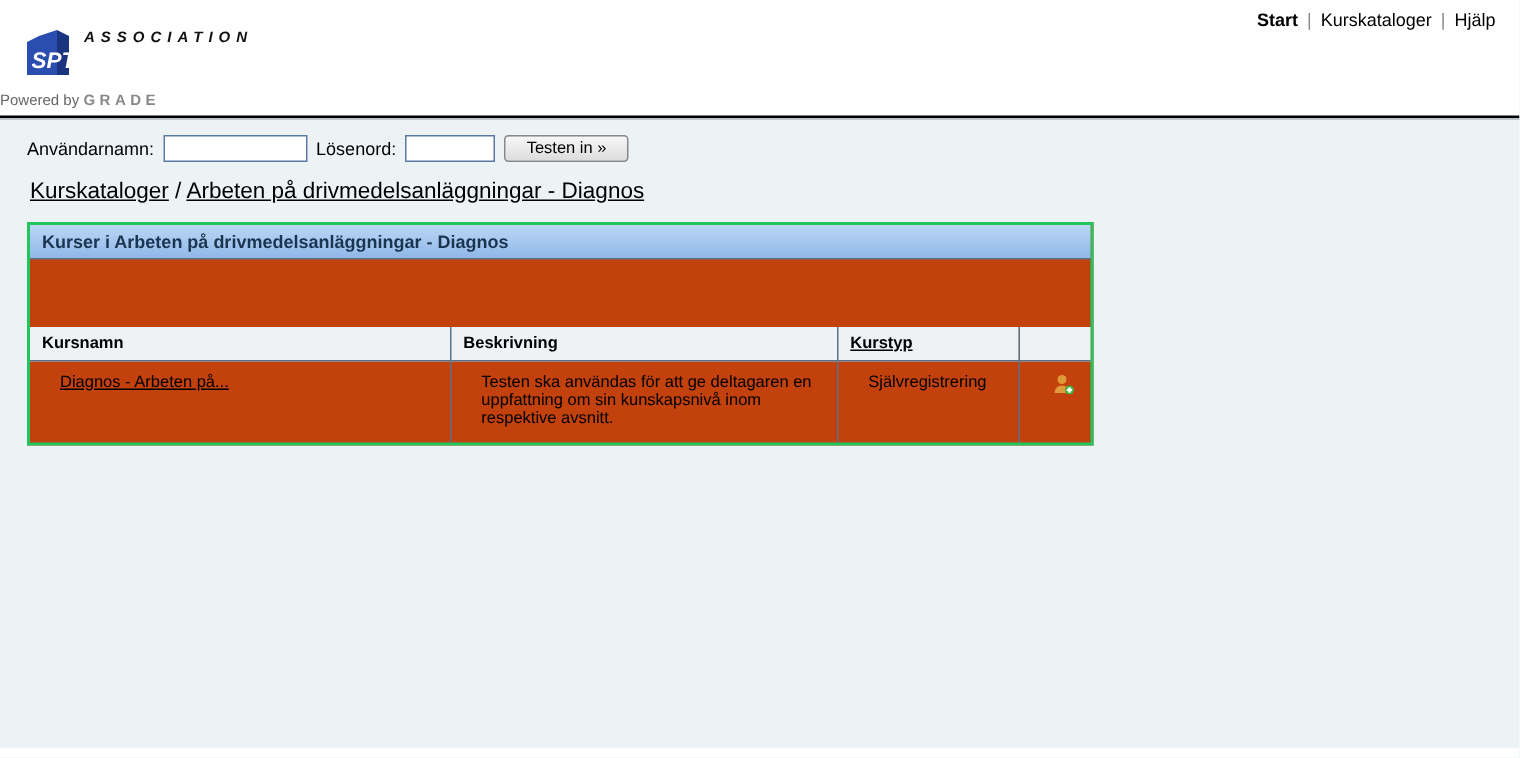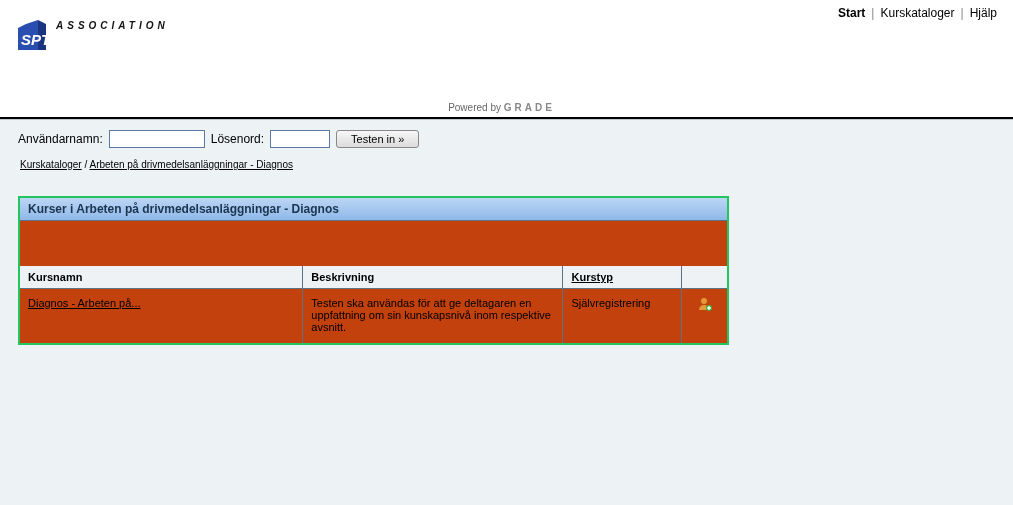--- a/index.html
+++ b/index.html
@@ -44,25 +44,24 @@
   .topnav a {
     color: #000;
     text-decoration: none;
     padding: 0 6px;
   }
   .topnav .sep {
     color: #888;
   }
   .topnav a.active { font-weight: bold; }
   .powered {
-    text-align: center;
+    text-align: left;
     font-size: 10px;
     color: #666;
     padding: 0 10px 4px 0;
-    margin-top: 40px;
   }
   .powered-brand {
     font-weight: bold;
     letter-spacing: 3px;
     color: #888;
   }
   .blackbar { height: 2px; background: #000; width: 100%; }
   .content-area {
     background: #edf2f5;
     border-top: 1px solid #bcc6cc;
@@ -87,22 +86,22 @@
   #password { width: 60px; }
   .login-btn {
     background: linear-gradient(#f7f7f7, #dcdcdc);
     border: 1px solid #888;
     border-radius: 3px;
     padding: 2px 14px;
     font-size: 11px;
     cursor: pointer;
   }
   .breadcrumb {
-    margin: 0 0 26px 8px;
-    font-size: 10px;
+    margin: 0 0 12px 8px;
+    font-size: 15px;
   }
   .breadcrumb a {
     color: #000;
     text-decoration: underline;
   }
   .panel {
     border: 2px solid #22c55e;
     background: #c2410c;
     width: 711px;
     margin-left: 6px;
@@ -125,21 +124,21 @@
     background: #eef2f5;
     text-align: left;
     font-weight: bold;
     padding: 5px 8px;
     border-bottom: 1px solid #5b7287;
     border-right: 1px solid #5b7287;
   }
   table.courses th:last-child { border-right: none; }
   table.courses td {
     vertical-align: top;
-    padding: 8px 8px 10px 8px;
+    padding: 8px 8px 10px 20px;
     border-right: 1px solid #5b7287;
   }
   table.courses td:last-child { border-right: none; text-align: center; }
   table.courses a { color: #000; text-decoration: underline; }
   .col-name { width: 250px; }
   .col-desc { width: 230px; }
   .col-type { width: 105px; text-decoration: underline; }
   .col-act  { width: 40px; }
   .reg-icon {
     display: inline-block;

